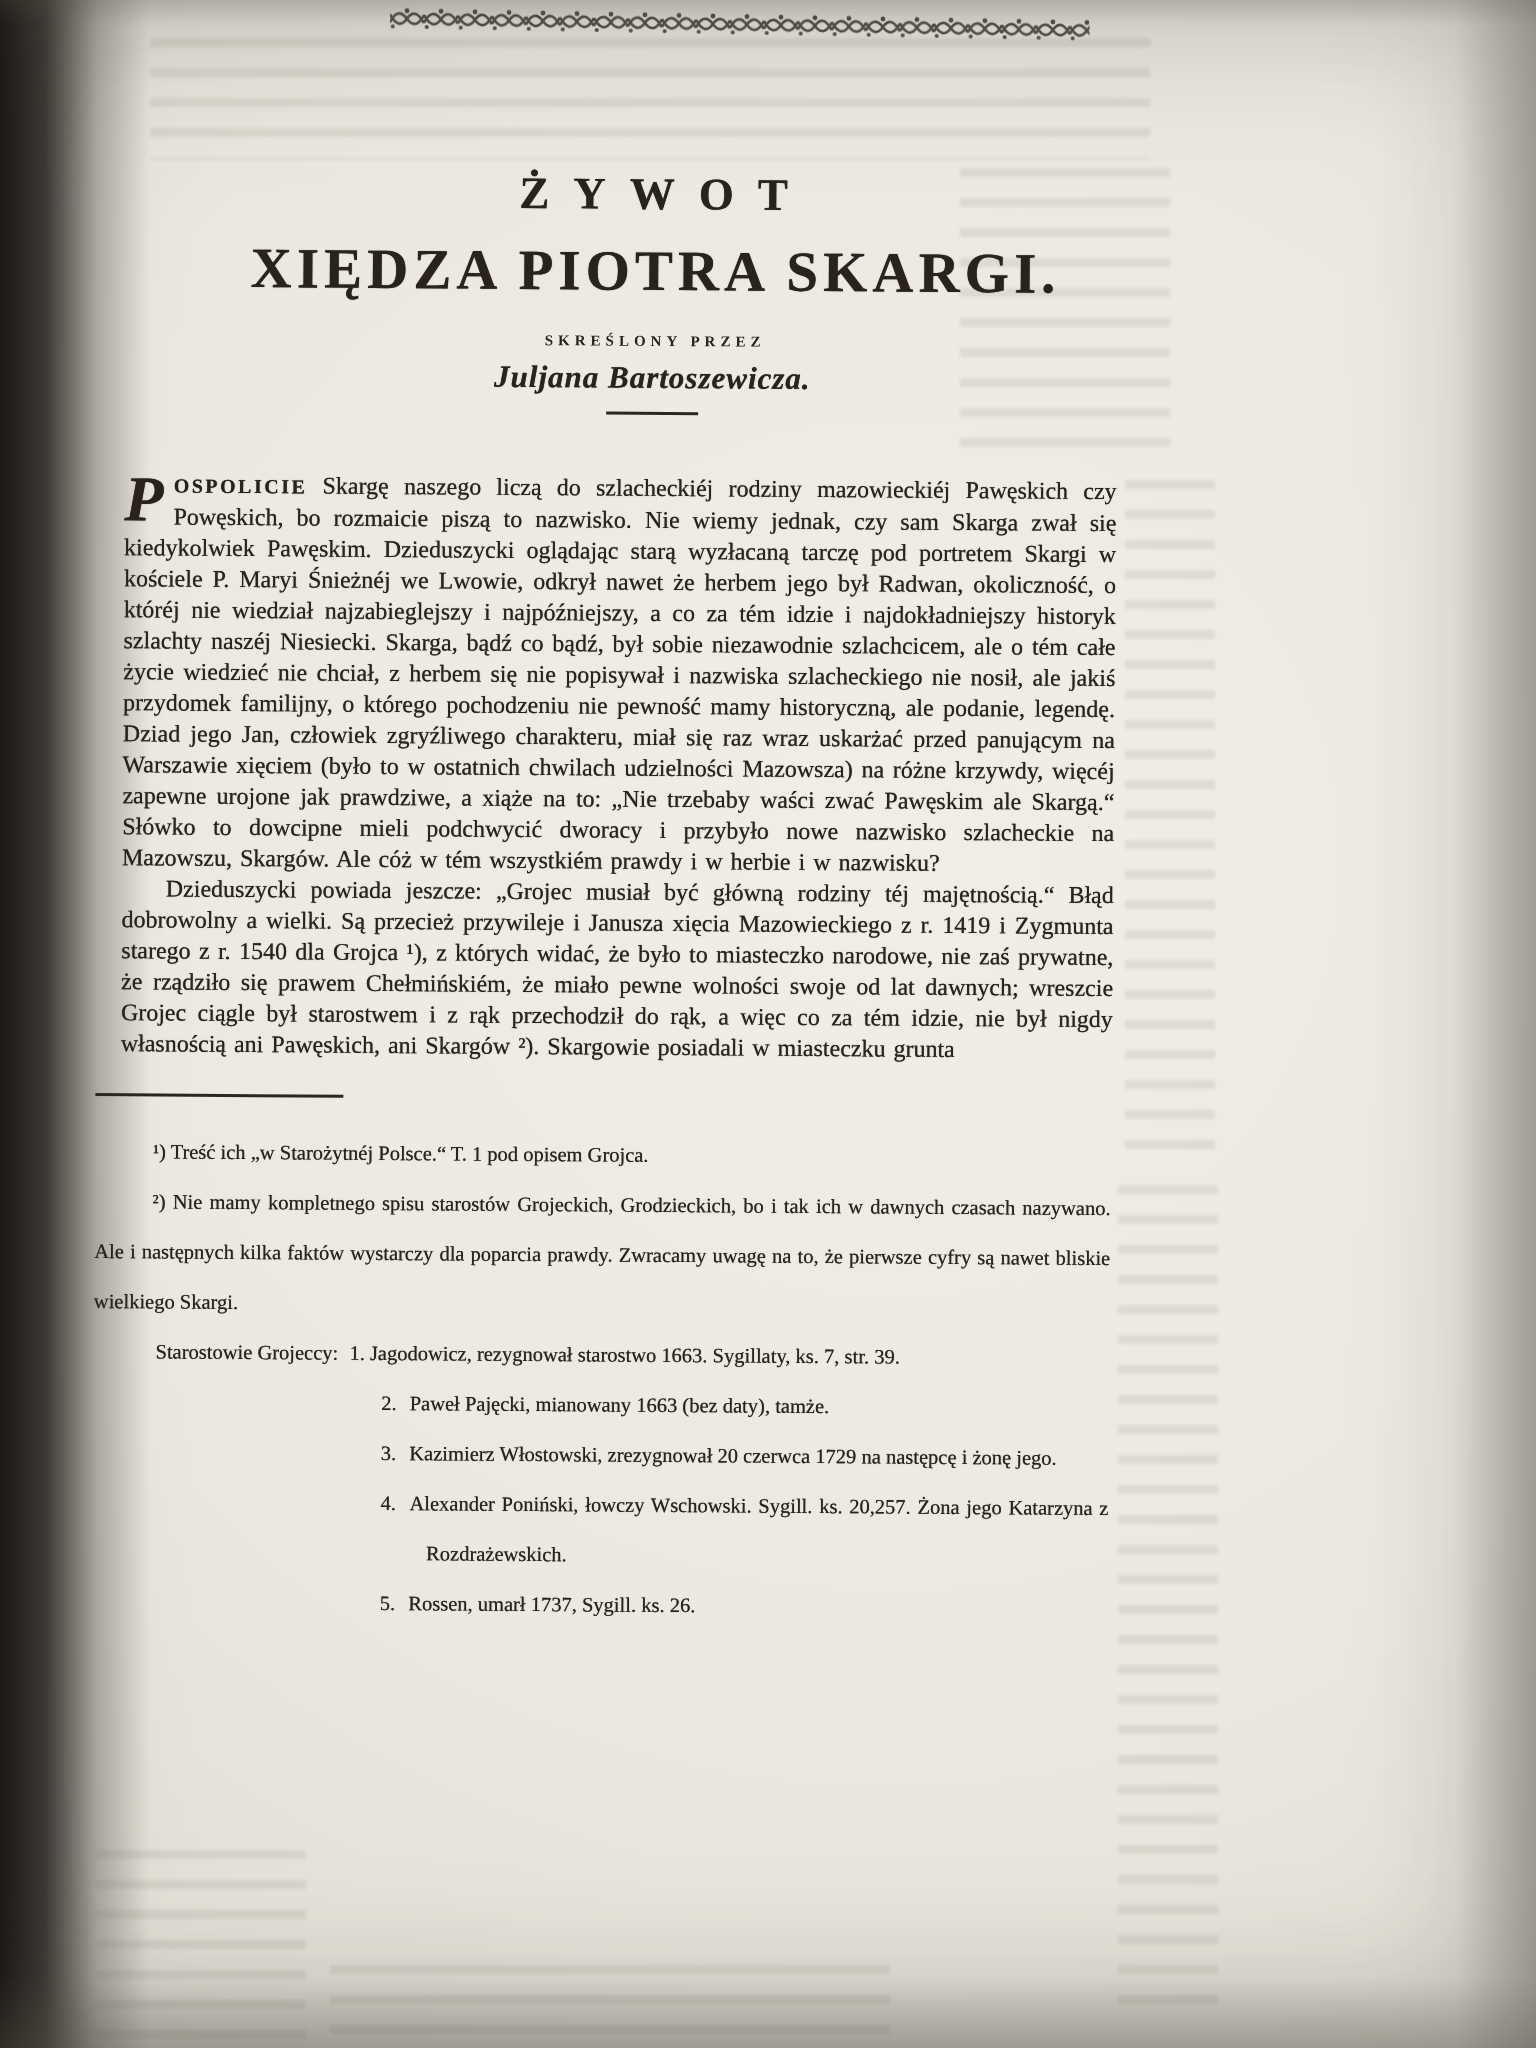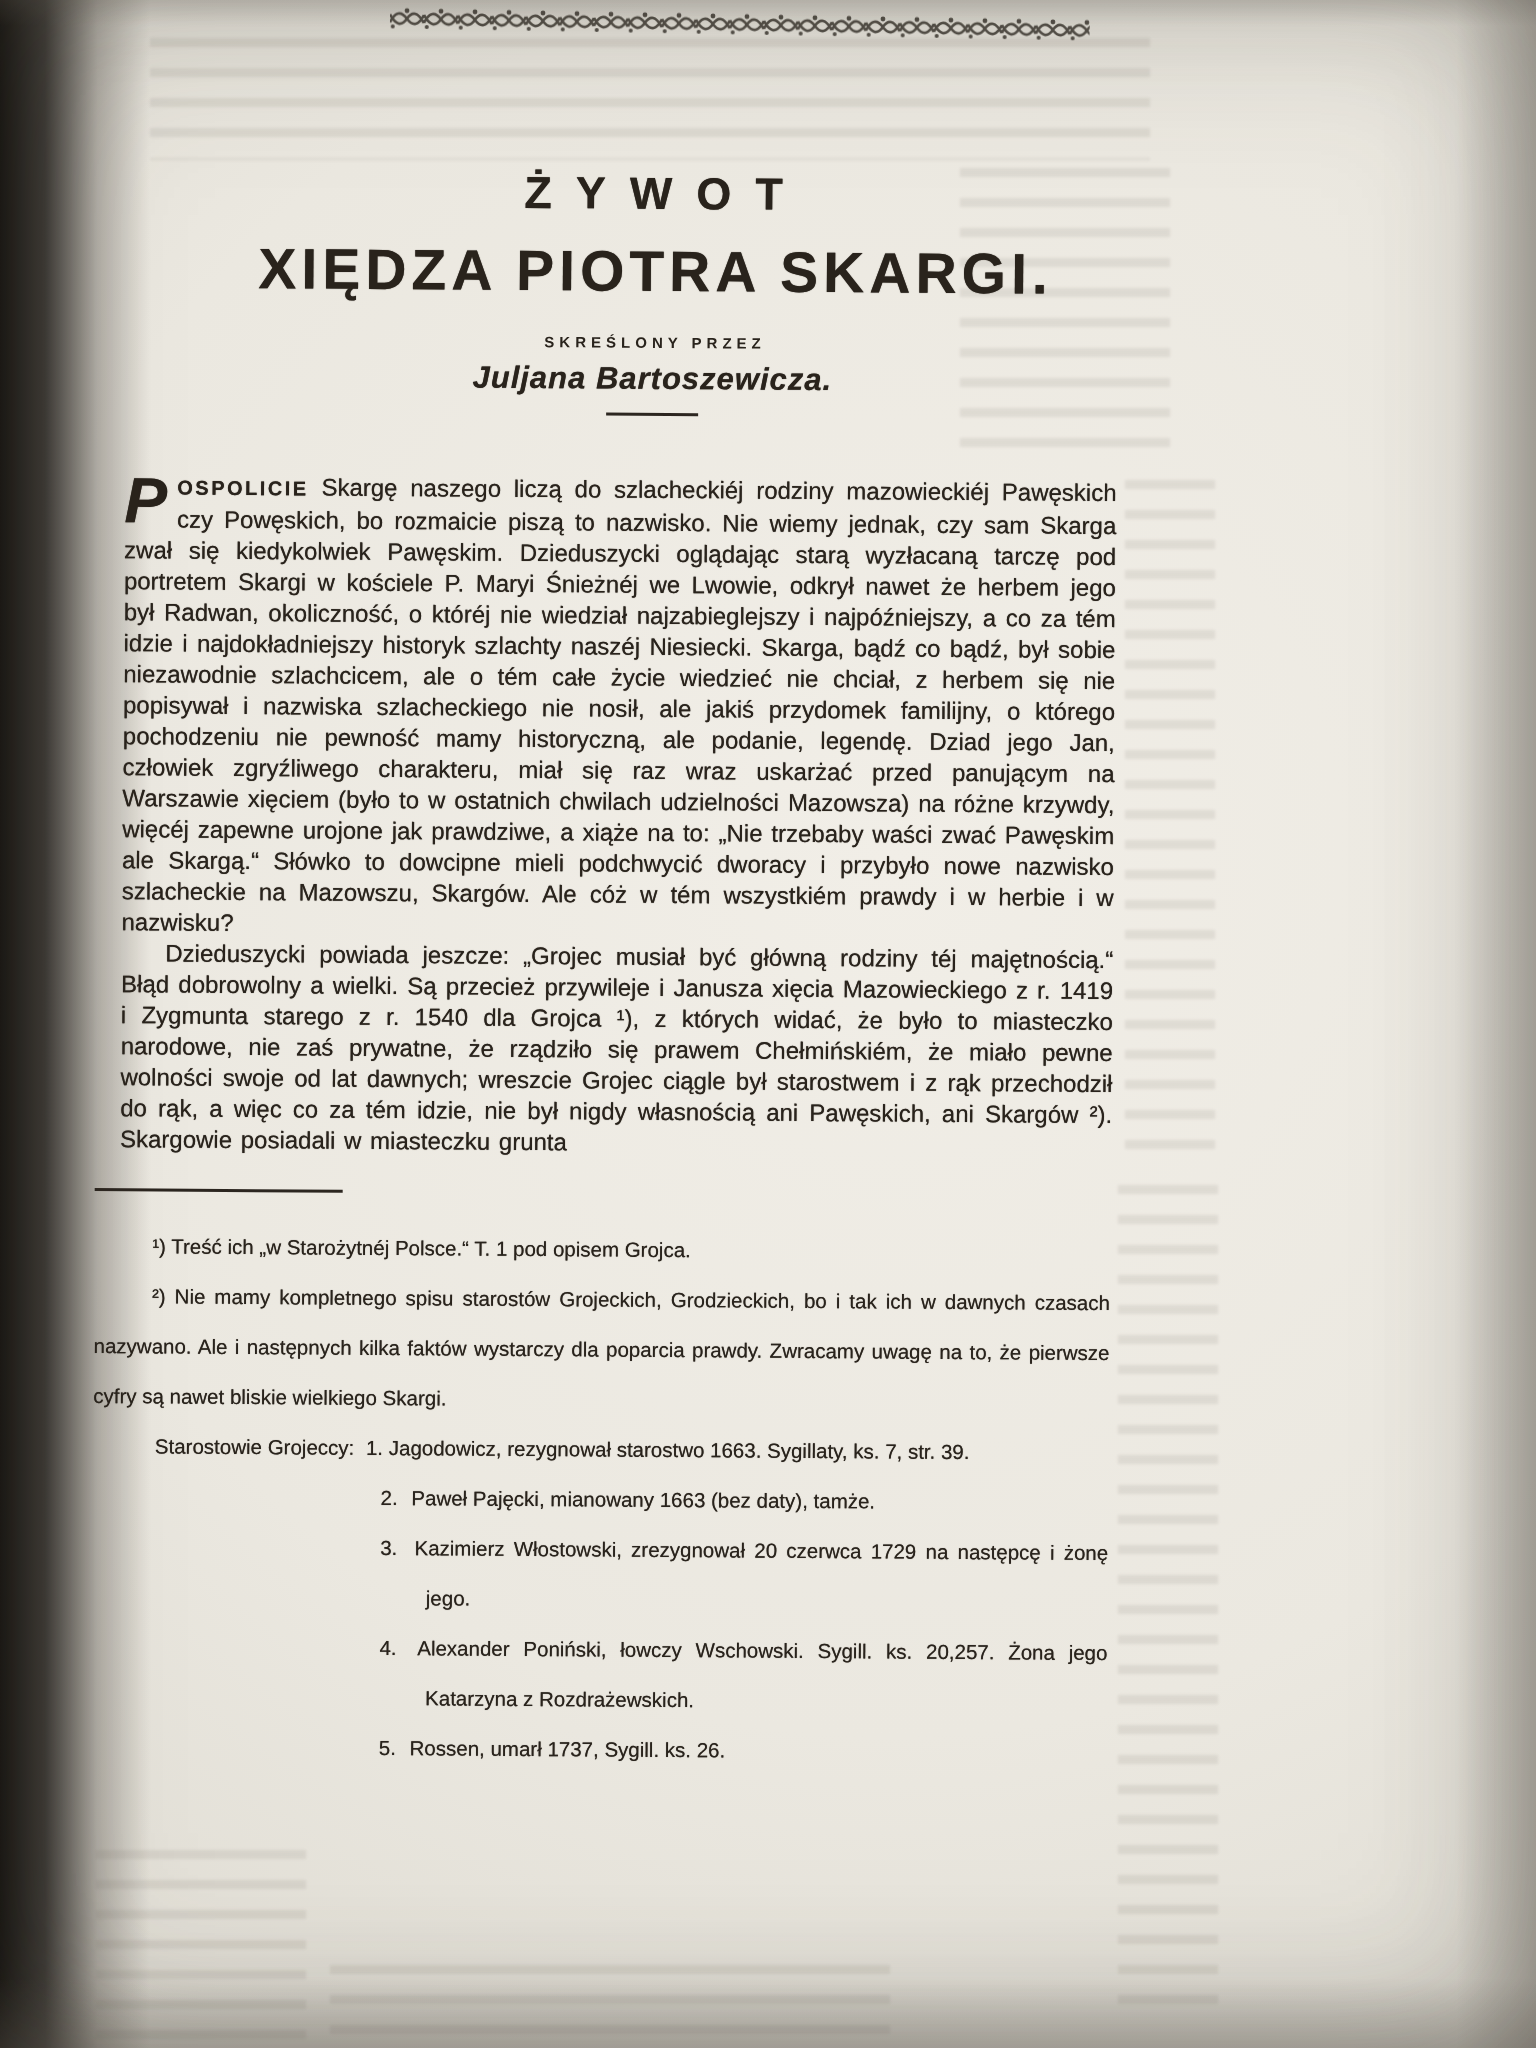--- a/index.html
+++ b/index.html
@@ -1,18 +1,18 @@
 <!DOCTYPE html>
 <html><head>
 <meta charset="utf-8">
 <style>
   html, body { margin:0; padding:0; background:#7d7a75; }
   .photo {
     position:relative; width:1536px; height:2048px; overflow:hidden;
-    font-family:Liberation Sans, sans-serif;
+    font-family:Liberation Serif, serif;
     background: radial-gradient(130% 95% at 58% 42%, #f1eee7 0%, #ebe8e0 45%, #dfdcd3 75%, #c8c5bb 100%);
   }
   
   .gutter { position:absolute; left:0; top:0; bottom:0; width:150px; z-index:2;
     background:linear-gradient(90deg,#14120f 0%, #3c3935 30%, rgba(110,105,98,.45) 65%, rgba(110,105,98,0) 100%); }
   .edge-right { position:absolute; top:0; right:0; bottom:0; width:80px; z-index:2;
     background:linear-gradient(270deg, rgba(95,90,82,.32), rgba(95,90,82,0)); }
   .edge-bottom { position:absolute; left:0; right:0; bottom:0; height:70px; z-index:2;
     background:linear-gradient(0deg, rgba(95,90,82,.30), rgba(95,90,82,0)); }
   .edge-top { position:absolute; left:0; right:0; top:0; height:26px; z-index:2;

